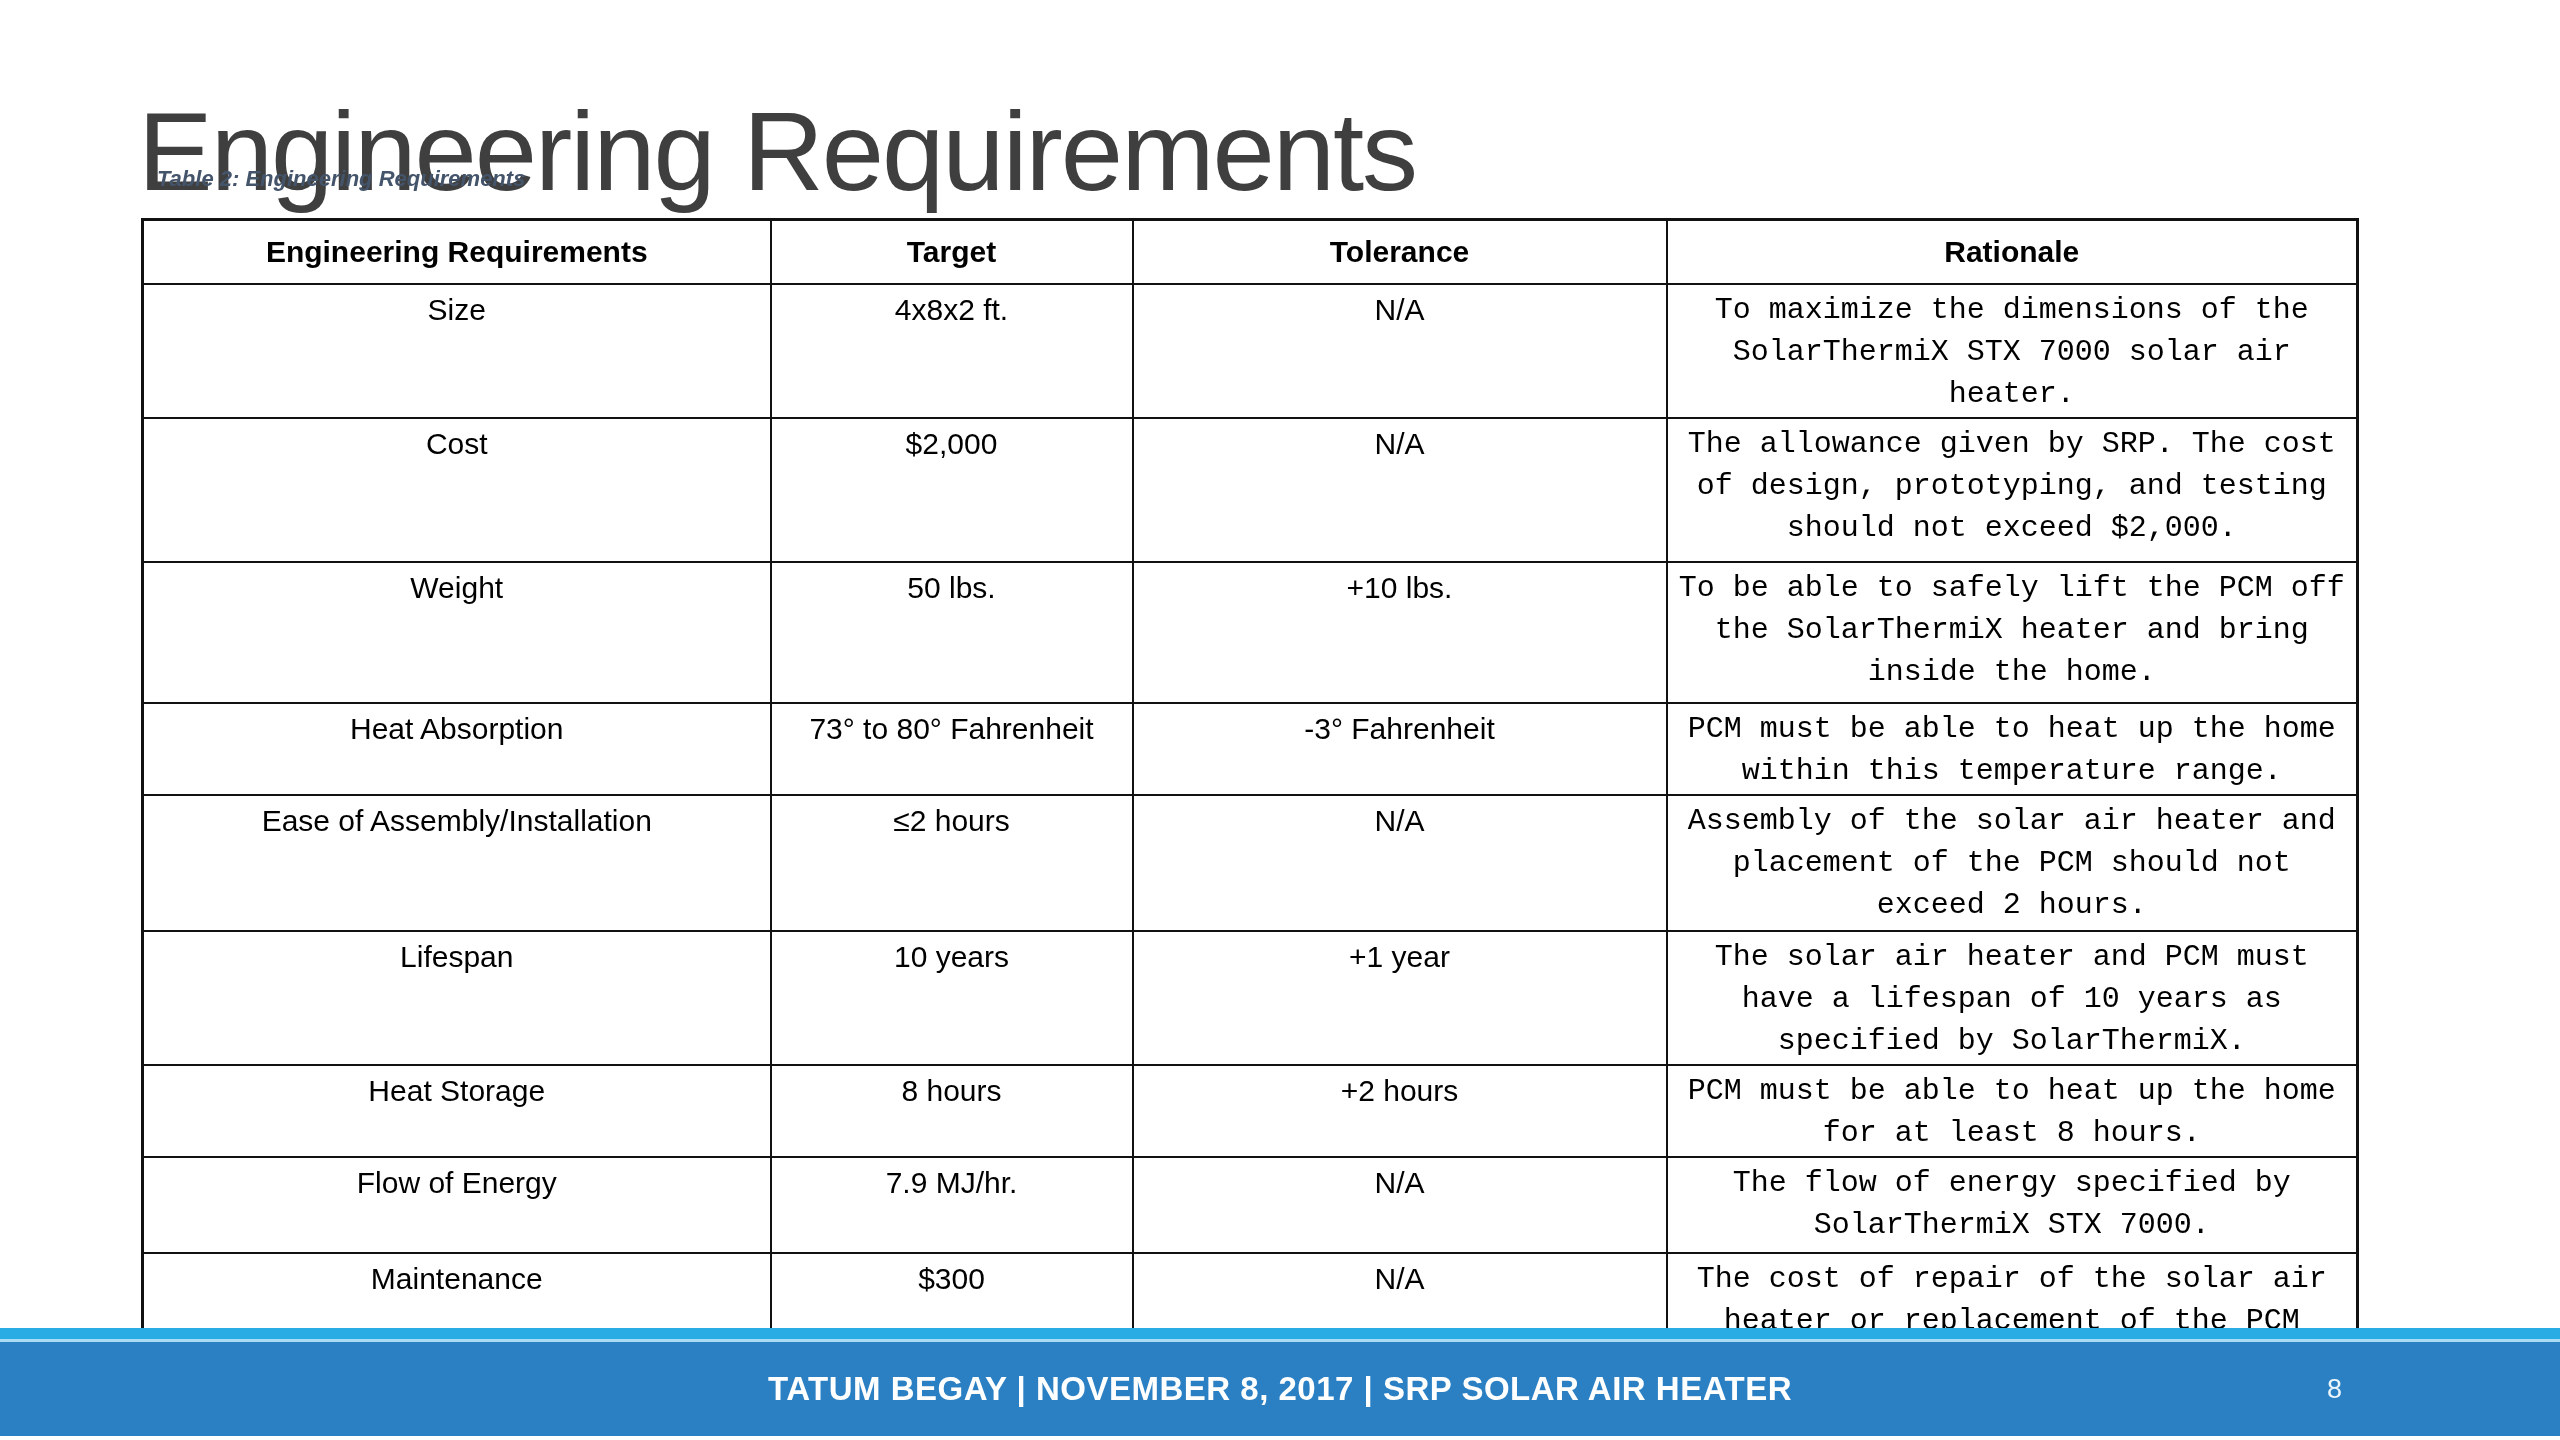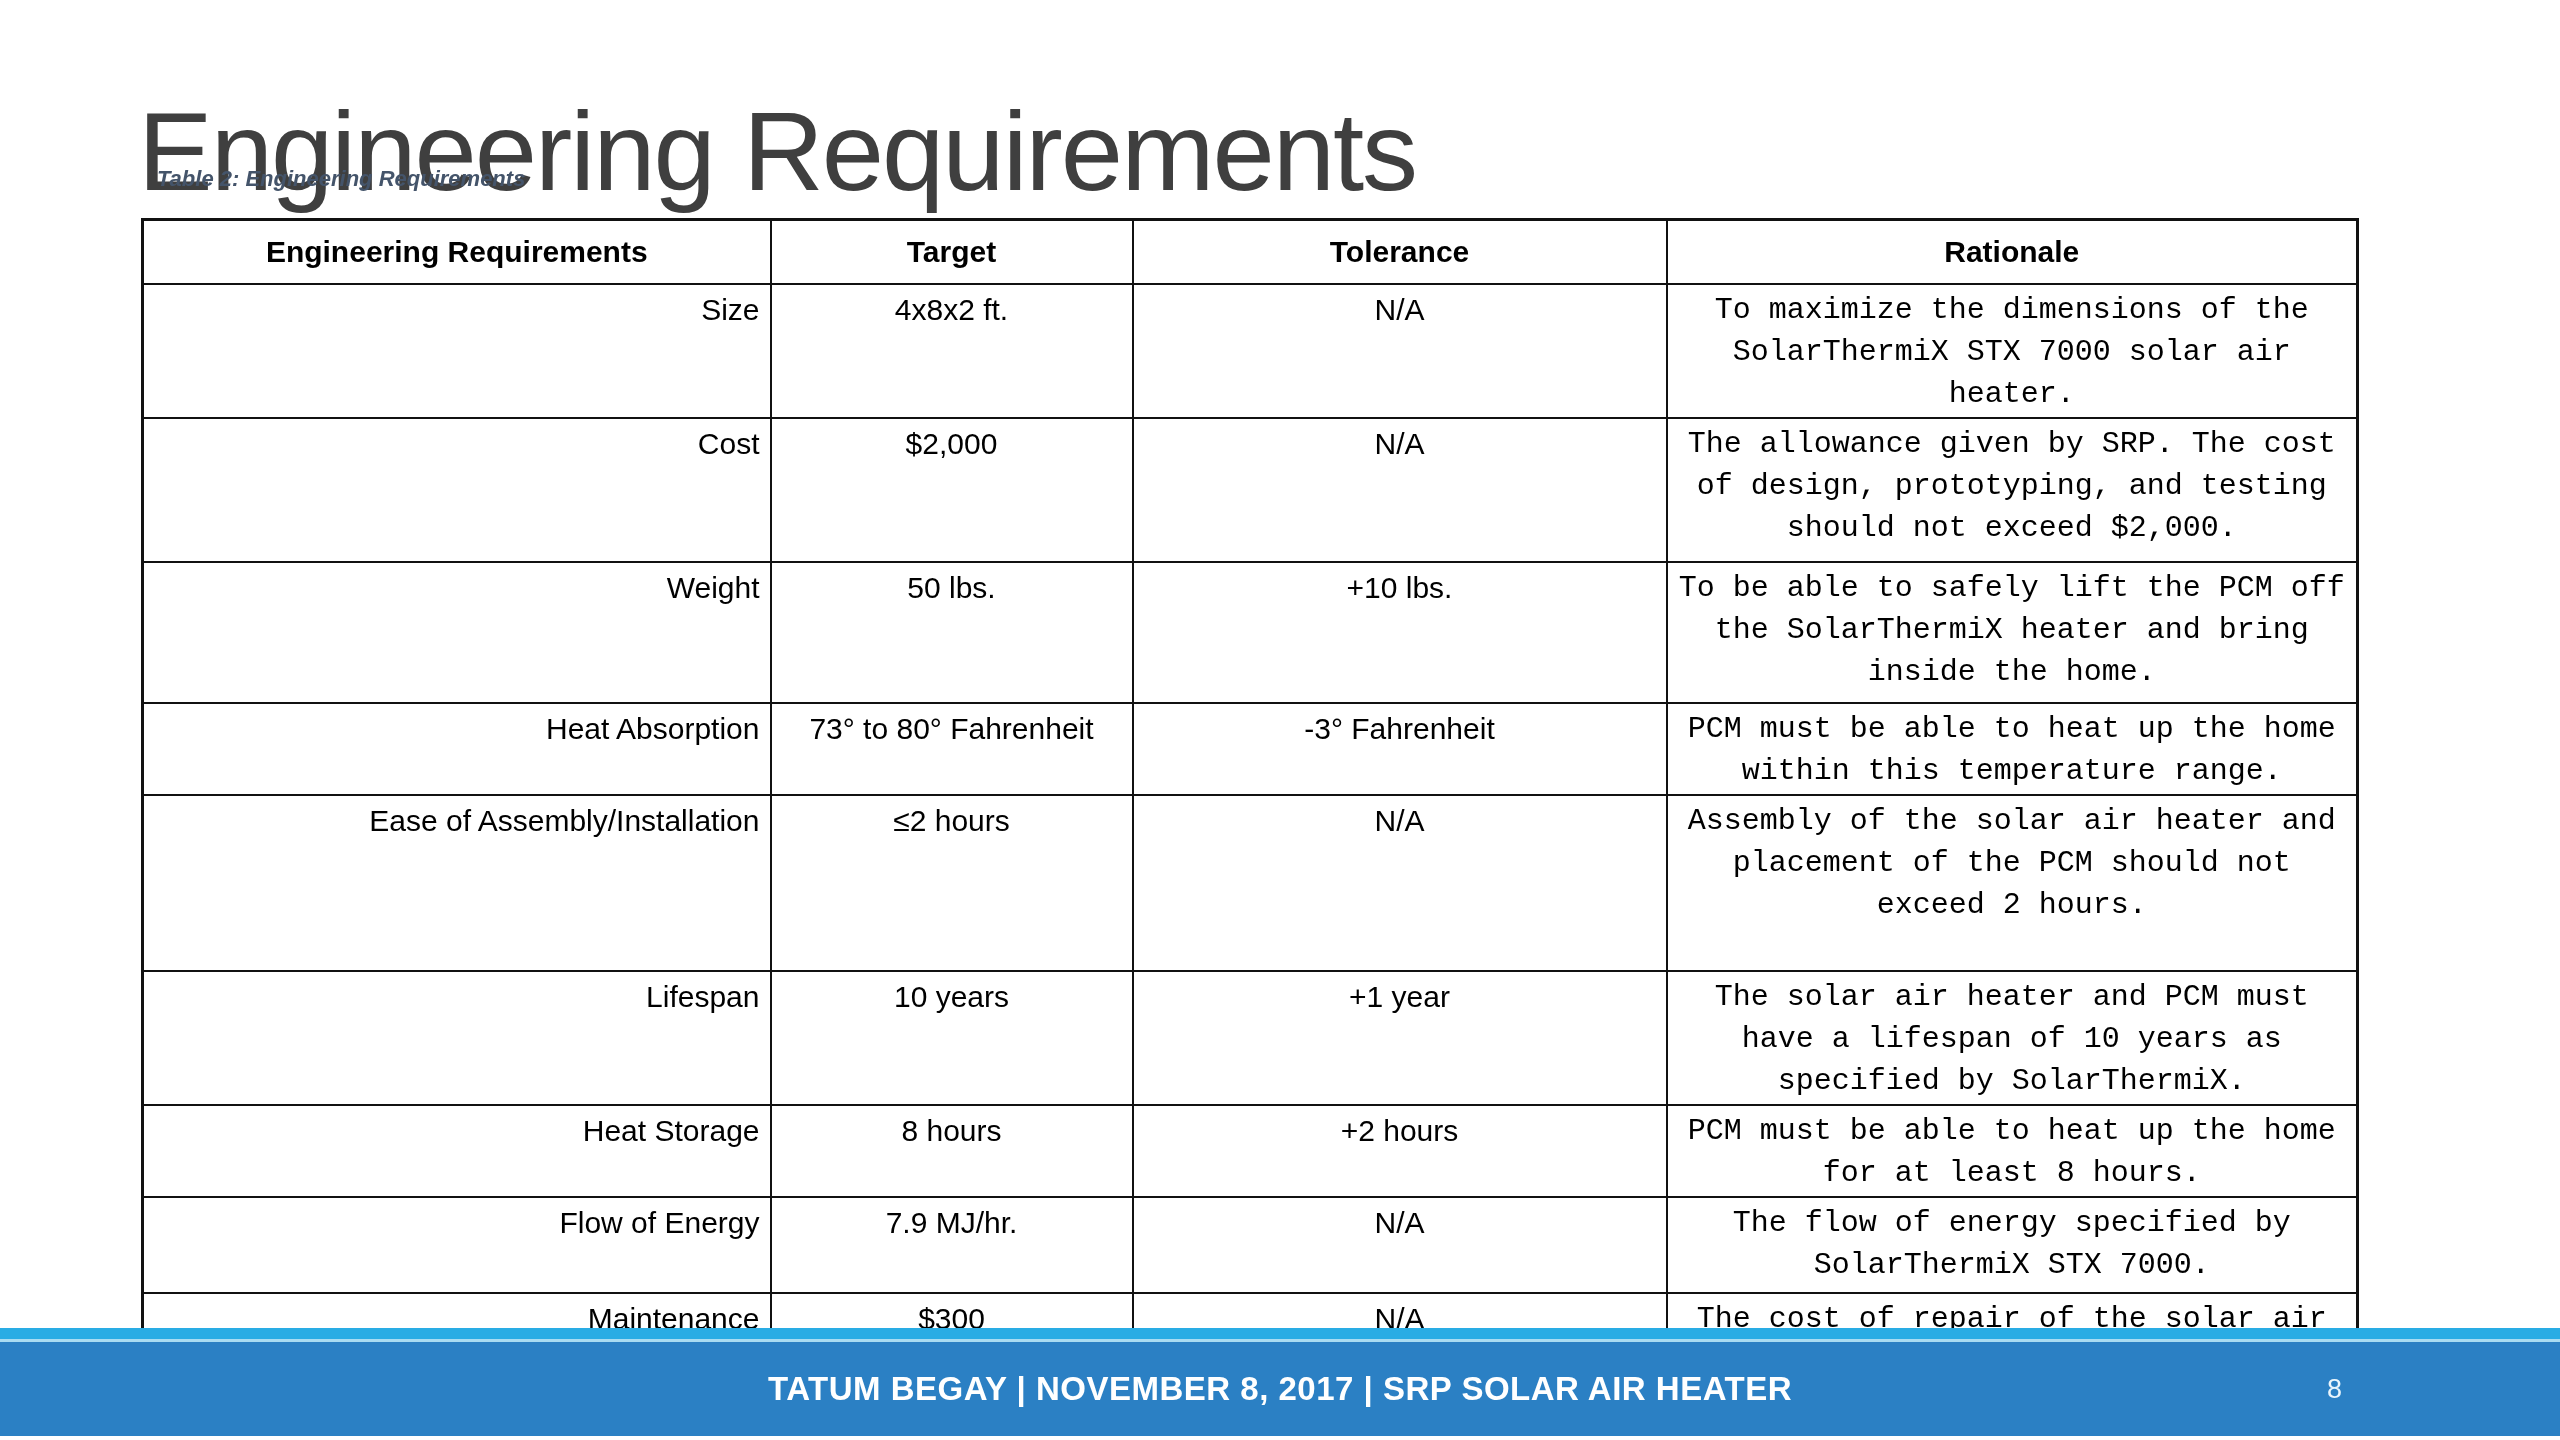--- a/index.html
+++ b/index.html
@@ -55,21 +55,21 @@
     line-height: 1.4;
     color: #000000;
     overflow: hidden;
   }
   table.req-table th {
     text-align: center;
     font-weight: bold;
     padding-top: 10px;
     padding-bottom: 10px;
   }
-  td.c-req { text-align: right; }
+  td.c-req { text-align: center; }
   td.c-target { text-align: center; }
   td.c-tol { text-align: center; margin-left: 24px; }
   td.c-rat { text-align: center; font-family: Liberation Mono, monospace; }
 
   
   .footer {
     position: absolute;
     left: 0; bottom: 0;
     width: 2560px; height: 112px;
     z-index: 5;
@@ -147,21 +147,21 @@
         <td class="c-target">50 lbs.</td>
         <td class="c-tol">+10 lbs.</td>
         <td class="c-rat">To be able to safely lift the PCM off the SolarThermiX heater and bring inside the home.</td>
       </tr>
       <tr style="height:91px">
         <td class="c-req">Heat Absorption</td>
         <td class="c-target">73° to 80° Fahrenheit</td>
         <td class="c-tol">-3° Fahrenheit</td>
         <td class="c-rat">PCM must be able to heat up the home within this temperature range.</td>
       </tr>
-      <tr style="height:176px">
+      <tr style="height:136px">
         <td class="c-req">Ease of Assembly/Installation</td>
         <td class="c-target">≤2 hours</td>
         <td class="c-tol">N/A</td>
         <td class="c-rat">Assembly of the solar air heater and placement of the PCM should not exceed 2 hours.</td>
       </tr>
       <tr style="height:124px">
         <td class="c-req">Lifespan</td>
         <td class="c-target">10 years</td>
         <td class="c-tol">+1 year</td>
         <td class="c-rat">The solar air heater and PCM must have a lifespan of 10 years as specified by SolarThermiX.</td>

